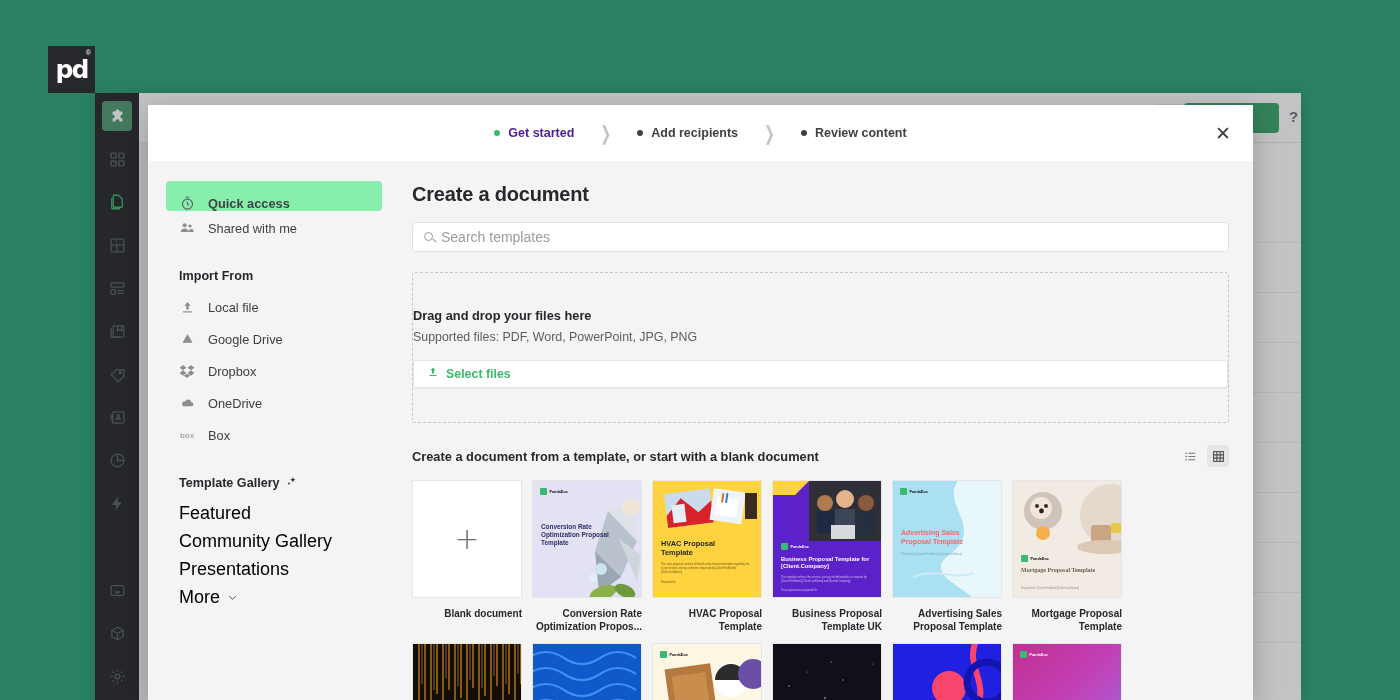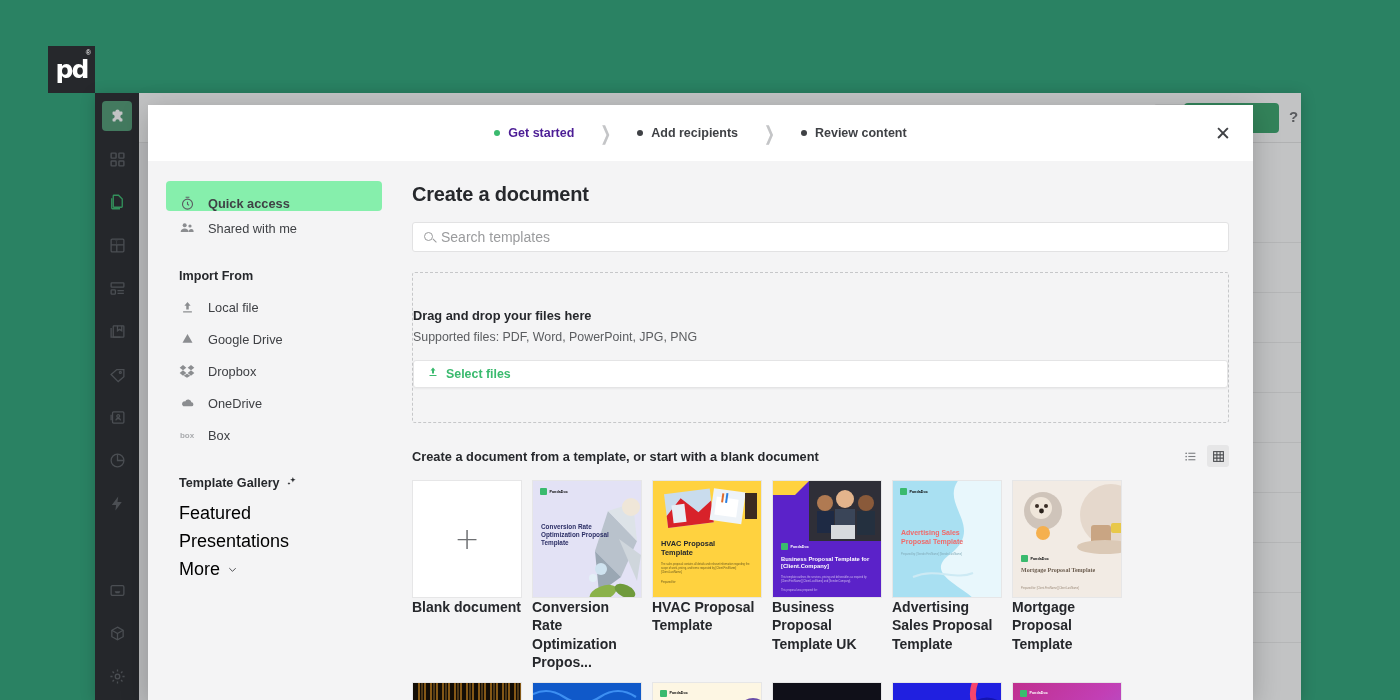--- a/index.html
+++ b/index.html
@@ -219,21 +219,21 @@
 
   .grid {
     display: grid; grid-template-columns: repeat(6, 110px); gap: 10px 10px;
   }
   .card { cursor: pointer; }
   .thumb {
     width: 110px; height: 118px; background: #fff;
     border: 1px solid #e6e6e7; overflow: hidden; position: relative;
   }
   .card-label {
-    text-align: left; font-size: 14px;
+    margin-top: 9px; text-align: right; font-size: 10px;
     font-weight: 700; color: #26282c; line-height: 1.32;
   }
   .plus {
     position: absolute; left: 50%; top: 50%; transform: translate(-50%,-50%);
     font-size: 30px; color: #6e7073; font-weight: 300; line-height: 1;
     font-family: "DejaVu Sans", sans-serif;
   }
   .pdbadge {
     position: absolute; left: 7px; top: 7px;
     display: flex; align-items: center; gap: 2.5px;
@@ -502,20 +502,23 @@
           <span>
             <svg width="11" height="11" viewBox="0 0 24 24" fill="#26282c">
                 <path d="M15 2l1.6 4.4L21 8l-4.4 1.6L15 14l-1.6-4.4L9 8l4.4-1.6z"></path>
                 <path d="M6.5 13l.9 2.4 2.4.9-2.4.9-.9 2.4-.9-2.4L3.2 16.3l2.4-.9z"></path>
               </svg>
           </span>
         </div>
 
         <div class="gal-link">
           <span>Featured</span>
+        </div>
+        <div class="gal-link">
+          <span>Community Gallery</span>
         </div>
         <div class="gal-link">
           <span>Presentations</span>
         </div>
         <div class="gal-link more-row">
           <span>More</span>
           <span>
             <svg width="11" height="11" viewBox="0 0 24 24" fill="none" stroke="#3f4145" stroke-width="2">
                 <path d="M5 9l7 7 7-7"></path>
               </svg>

